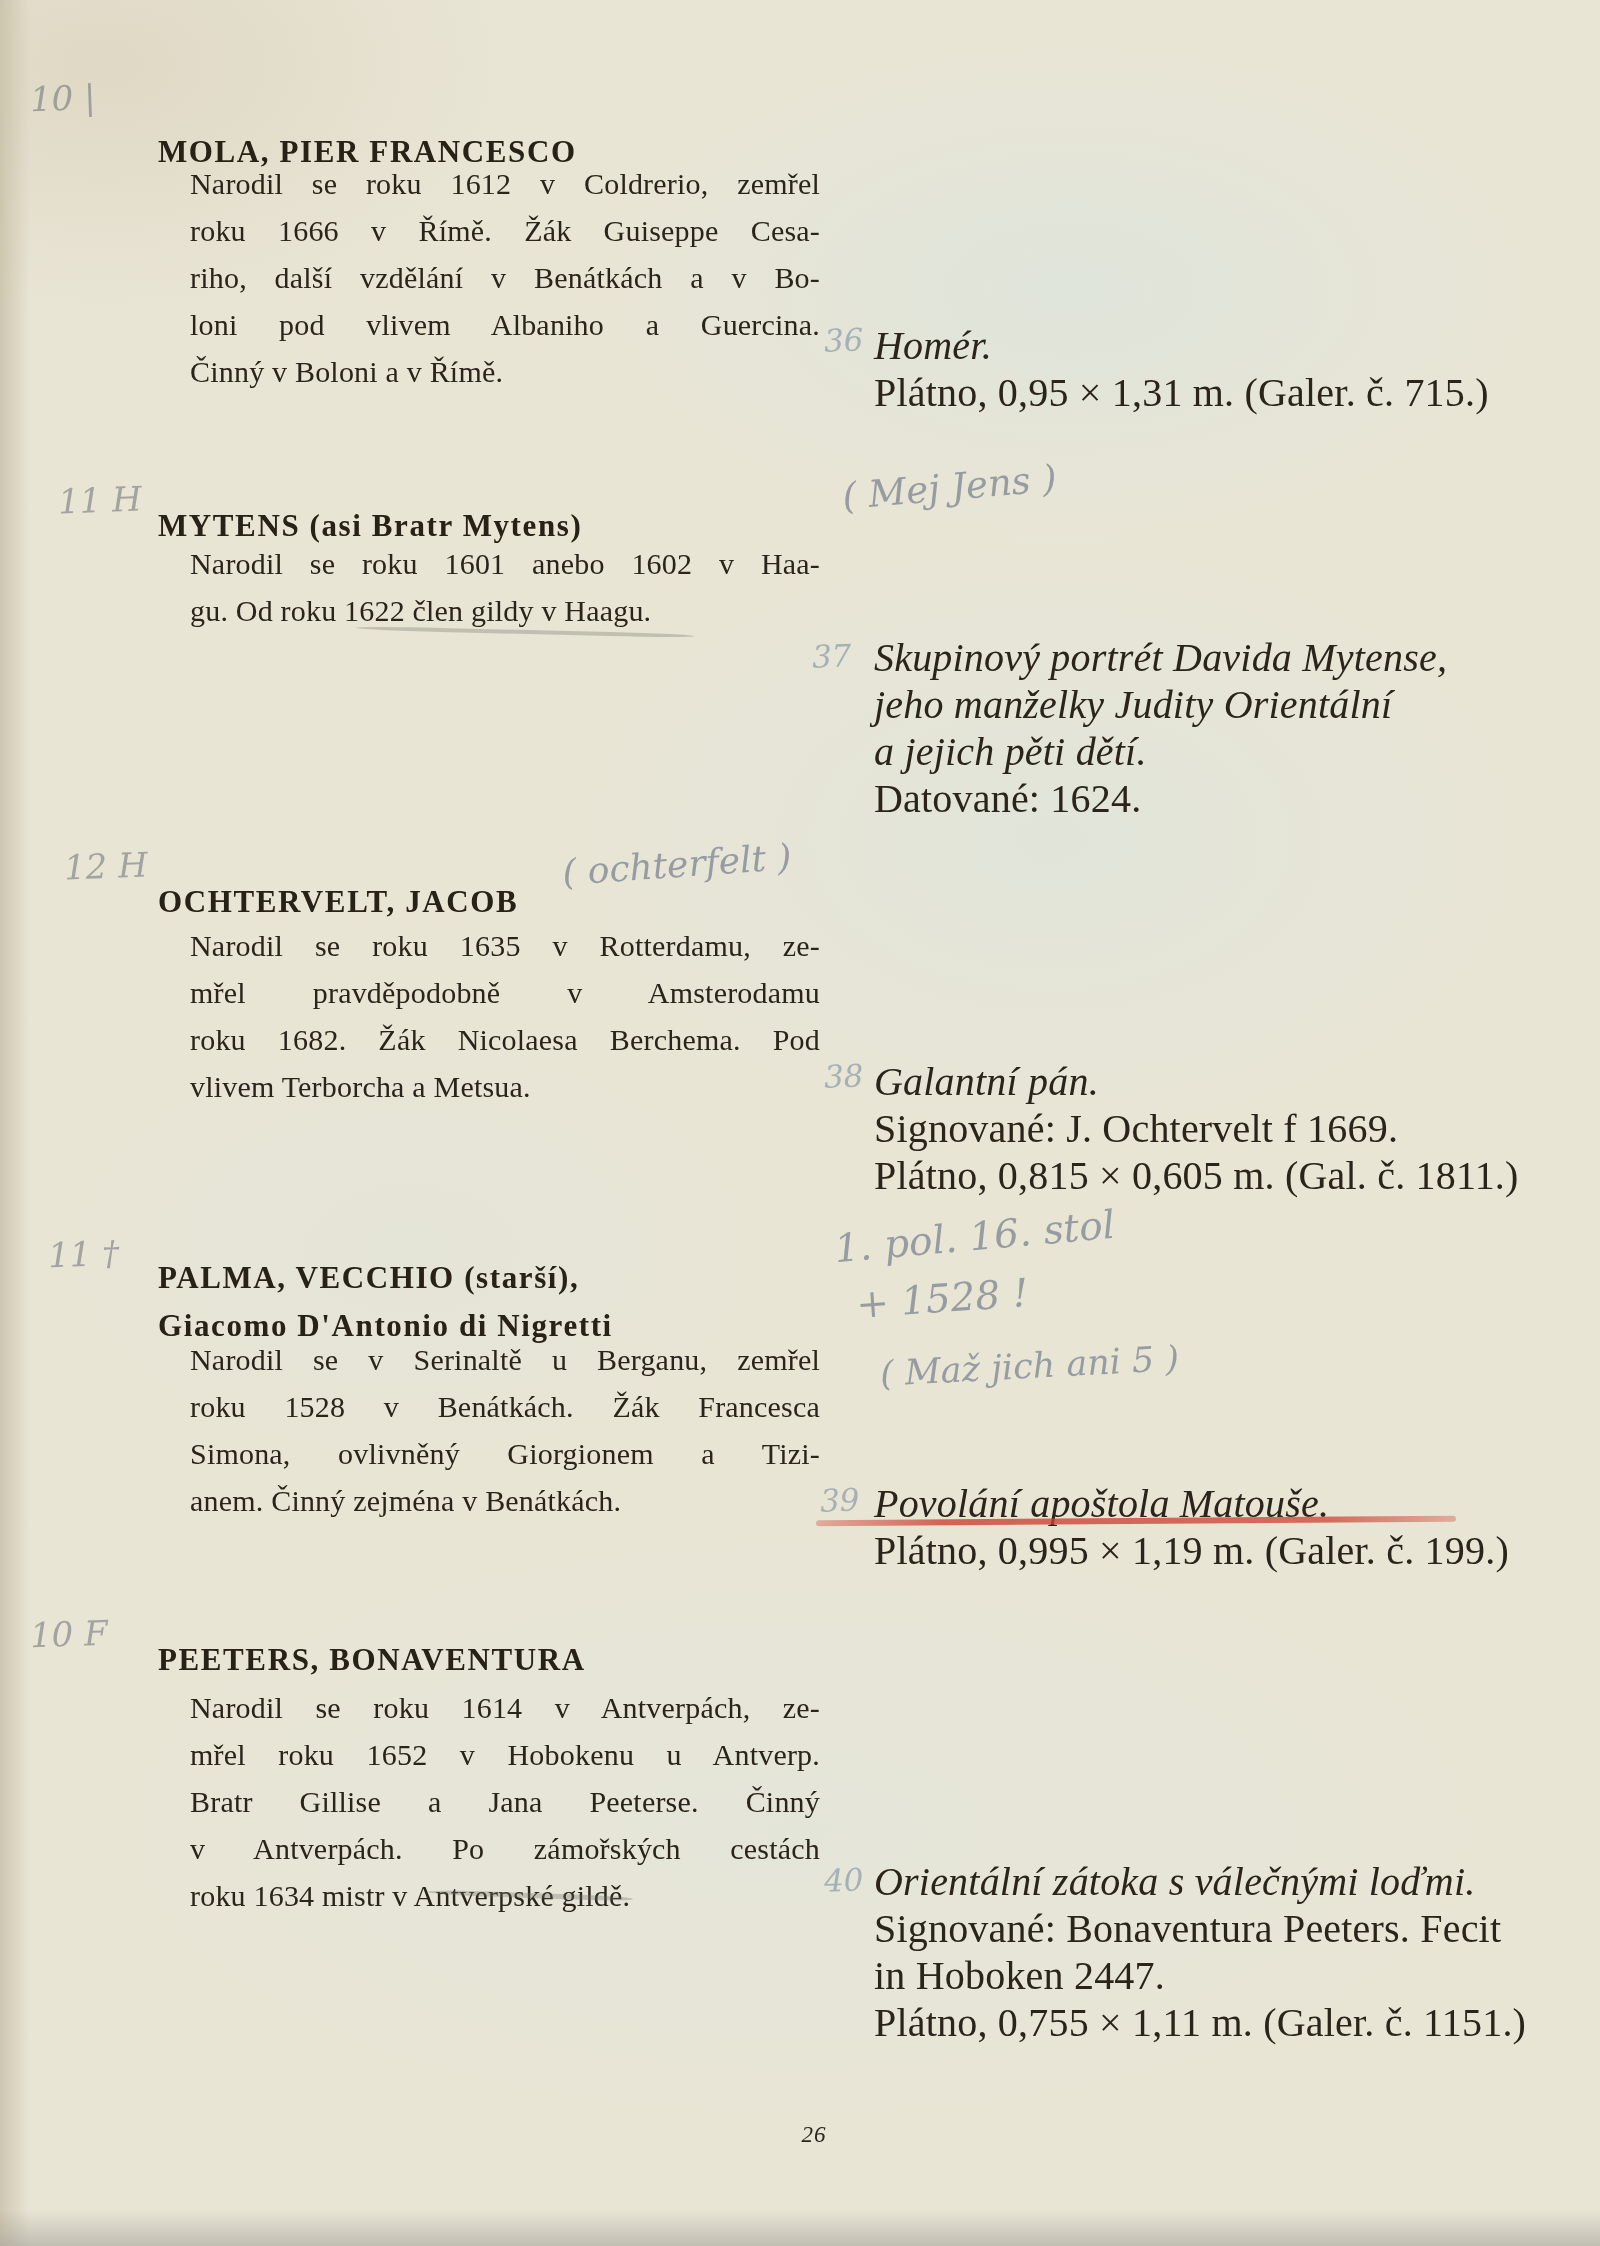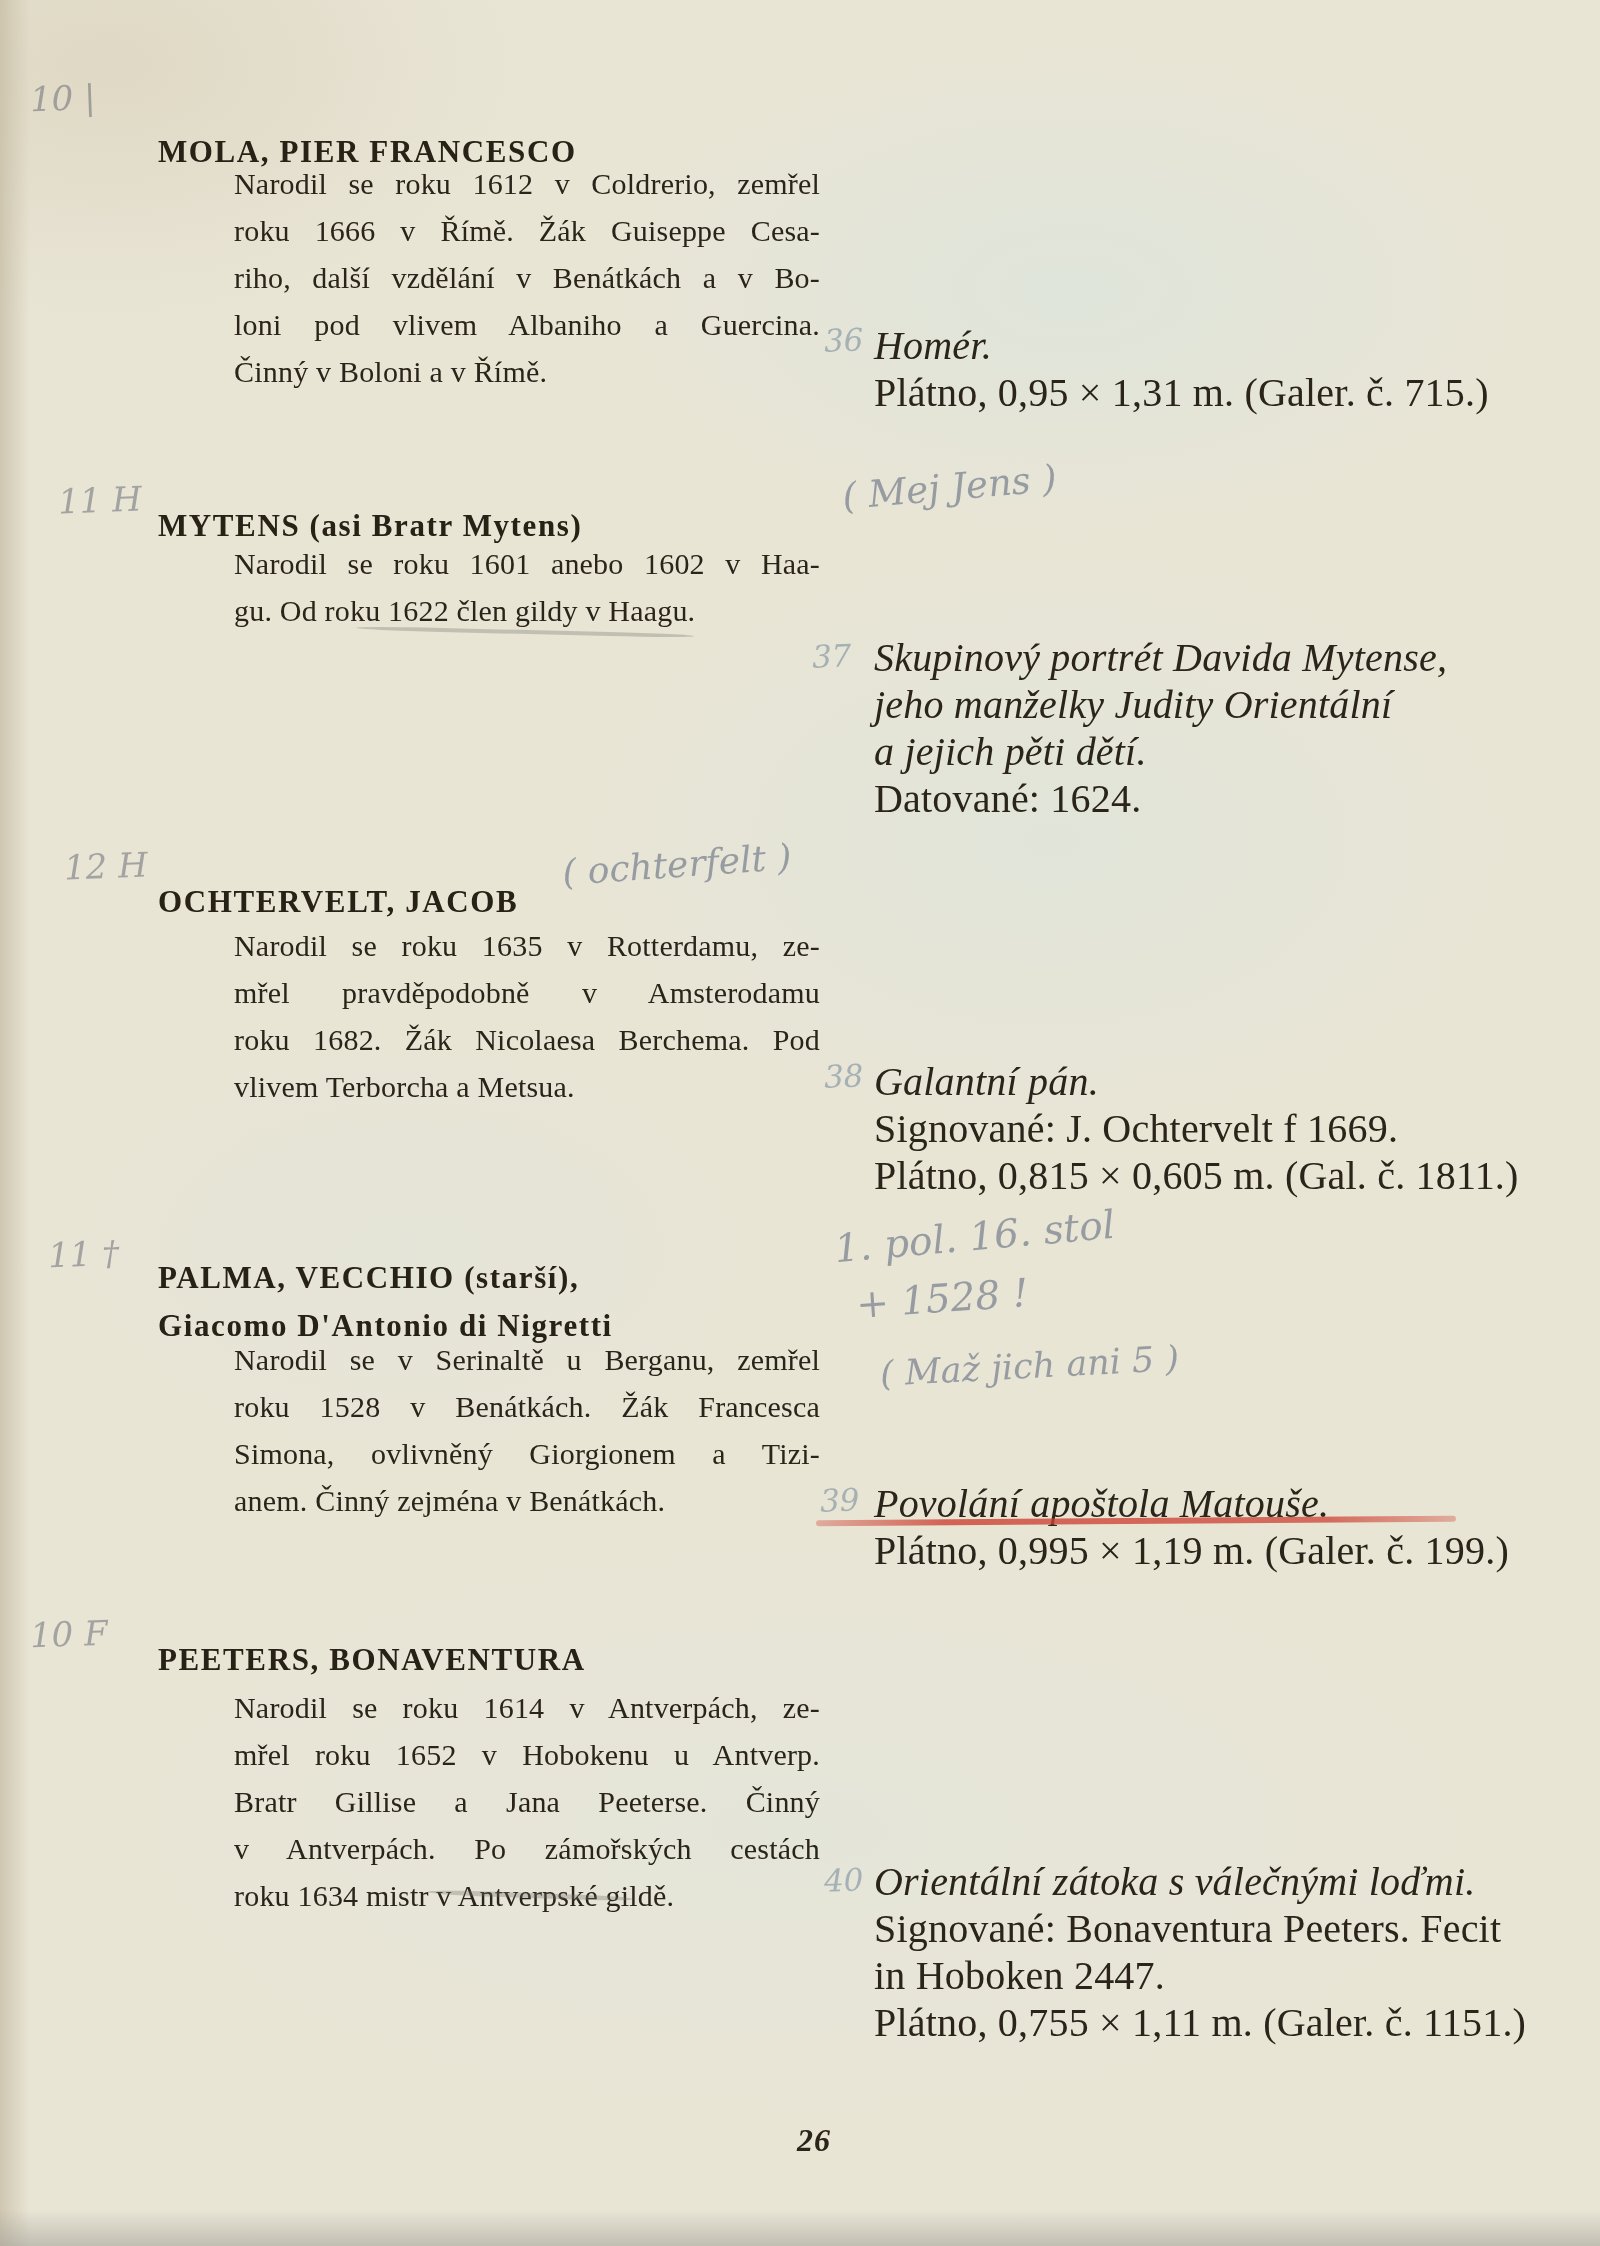--- a/index.html
+++ b/index.html
@@ -29,21 +29,21 @@
     white-space: nowrap;
     color: #272116;
   }
 
   .bio {
     position: absolute;
     width: 630px;
     font-size: 30px;
     letter-spacing: .2px;
   }
-  .bio .ln { height: 47px; line-height: 47px; margin-left: 44px; }
+  .bio .ln { height: 47px; line-height: 47px; }
   .bio .ln.j { text-align: justify; text-align-last: justify; }
 
   .work {
     position: absolute;
     width: 620px;
     font-size: 40px;
     letter-spacing: .2px;
   }
   .work .ln { height: 47px; line-height: 47px; white-space: nowrap; }
   .work .ln.it { font-style: italic; }
@@ -68,24 +68,23 @@
     height: 6px;
     border-radius: 3px;
     background: linear-gradient(to right,
       rgba(205,66,52,.35), rgba(205,66,52,.8) 20%,
       rgba(205,66,52,.75) 80%, rgba(205,66,52,.35));
     transform: rotate(-0.4deg);
   }
 
   .page-number {
     position: absolute;
-    font-size: 32px;
+    font-size: 23px;
     font-style: italic;
     letter-spacing: 1px;
-    font-weight: bold;
   }
 </style>
 </head>
 <body>
 
 <div class="page">
 
   <div class="shade" style="left:0;top:0;width:30px;height:2246px;background:linear-gradient(to right, rgba(184,173,146,.55), rgba(184,173,146,0));"></div>
   <div class="patch" style="left:580px;top:30px;width:980px;height:520px;background:radial-gradient(ellipse at center, rgba(213,228,224,.5), rgba(213,228,224,0) 70%);"></div>
   <div class="patch" style="left:540px;top:520px;width:1020px;height:640px;background:radial-gradient(ellipse at center, rgba(213,228,224,.4), rgba(213,228,224,0) 70%);"></div>

